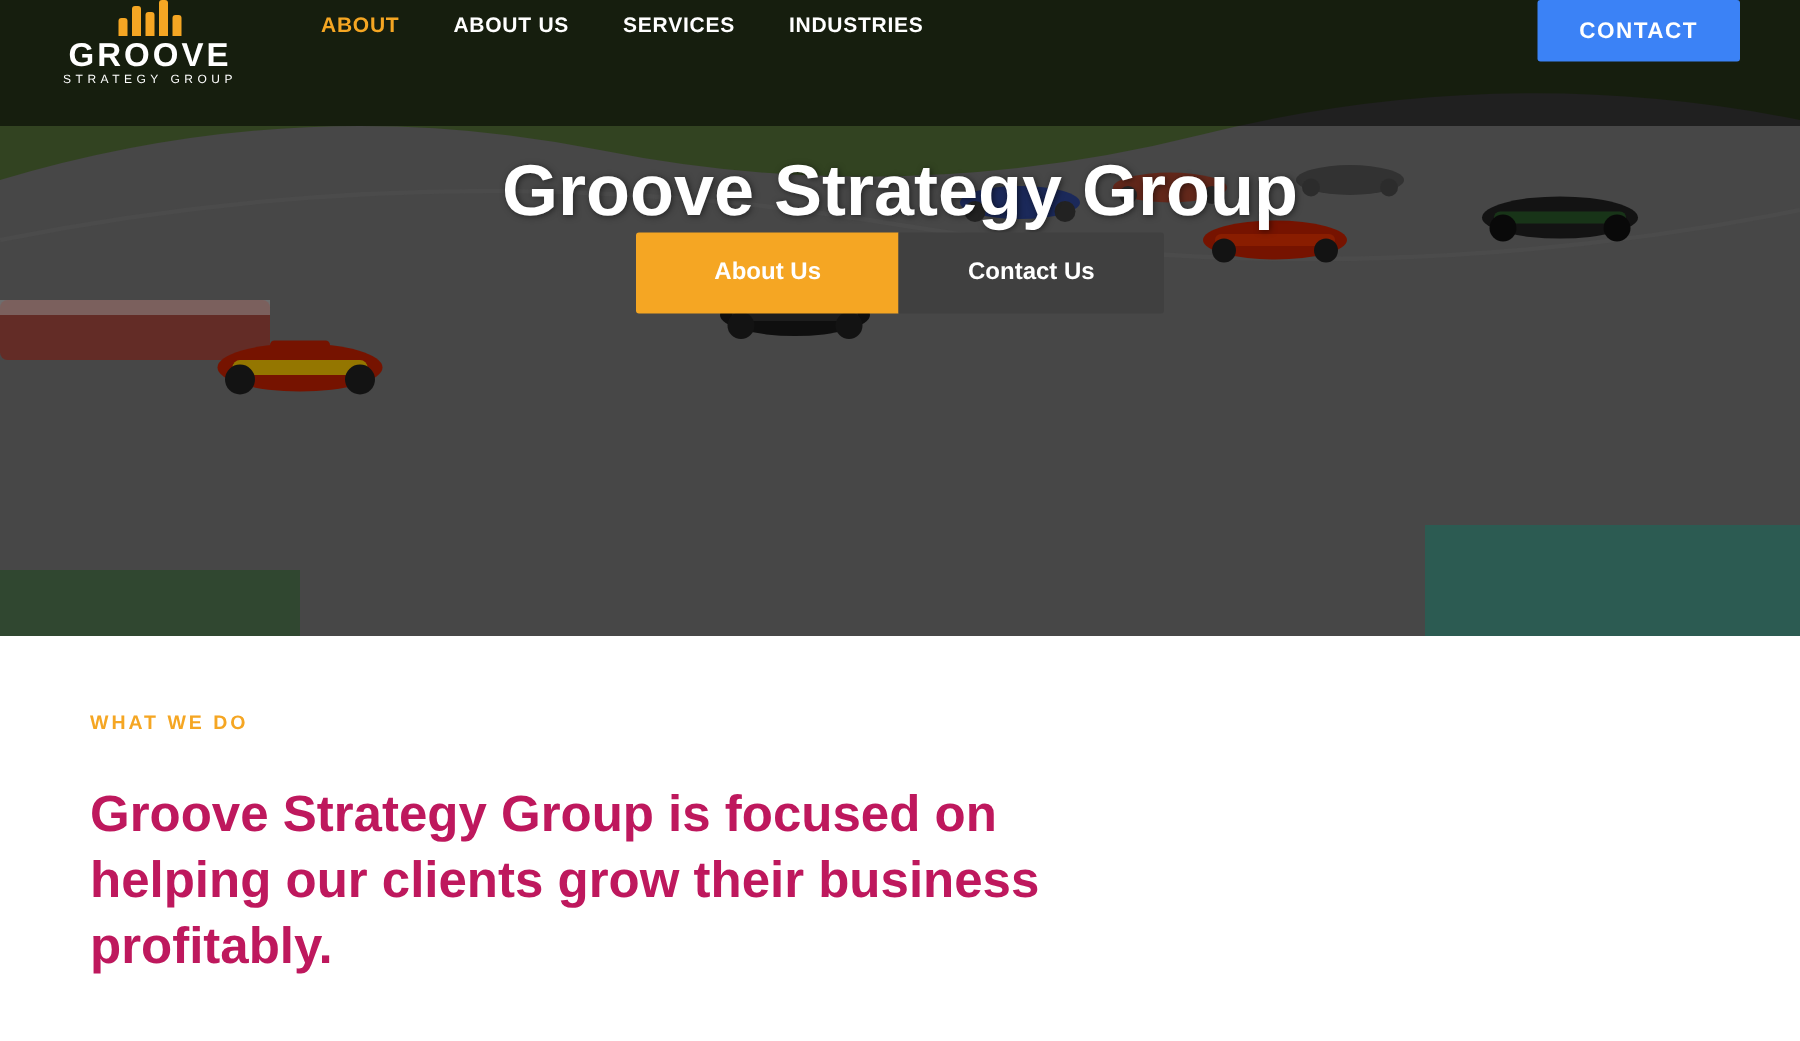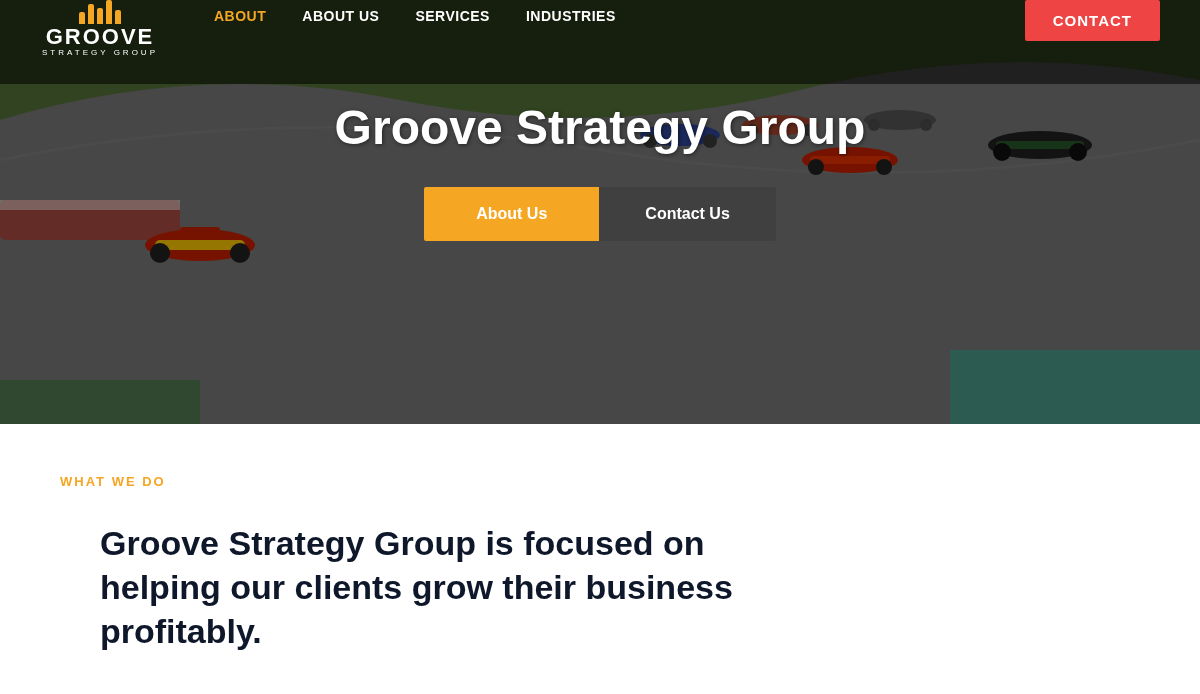--- a/index.html
+++ b/index.html
@@ -65,21 +65,21 @@
       font-size: 14px;
       font-weight: 600;
       padding: 8px 14px;
       letter-spacing: 0.5px;
       cursor: pointer;
     }
     .nav-link.active {
       color: #f5a623;
     }
     .nav-contact-btn {
-      background: #ef4444;
+      background: #3b82f6;
       color: white;
       border: none;
       padding: 12px 28px;
       font-size: 15px;
       font-weight: 700;
       letter-spacing: 1px;
       cursor: pointer;
       border-radius: 2px;
       margin-left: 10px;
     }
@@ -102,21 +102,21 @@
     .hero-content {
       position: relative;
       z-index: 5;
       text-align: center;
       padding-top: 100px;
     }
     .hero-title {
       font-size: 48px;
       font-weight: 700;
       color: white;
-      margin-bottom: 32px;
+      margin-bottom: 0;
       text-shadow: 1px 1px 4px rgba(0,0,0,0.5);
     }
     .hero-subtitle {
       font-size: 16px;
       color: white;
       max-width: 640px;
       margin: 0 auto 36px;
       line-height: 1.6;
       font-weight: 600;
       text-shadow: 1px 1px 3px rgba(0,0,0,0.5);
@@ -157,25 +157,24 @@
       font-size: 13px;
       font-weight: 700;
       color: #f5a623;
       letter-spacing: 2px;
       text-transform: uppercase;
       margin-bottom: 32px;
     }
     .section-heading {
       font-size: 34px;
       font-weight: 700;
-      color: #0f172a;
+      color: #be185d;
       line-height: 1.3;
       max-width: 680px;
       margin-bottom: 20px;
-      margin-left: 40px;
     }
     .section-body {
       font-size: 15px;
       color: #333;
       line-height: 1.6;
     }
   </style>
 </head>
 <body>
 

